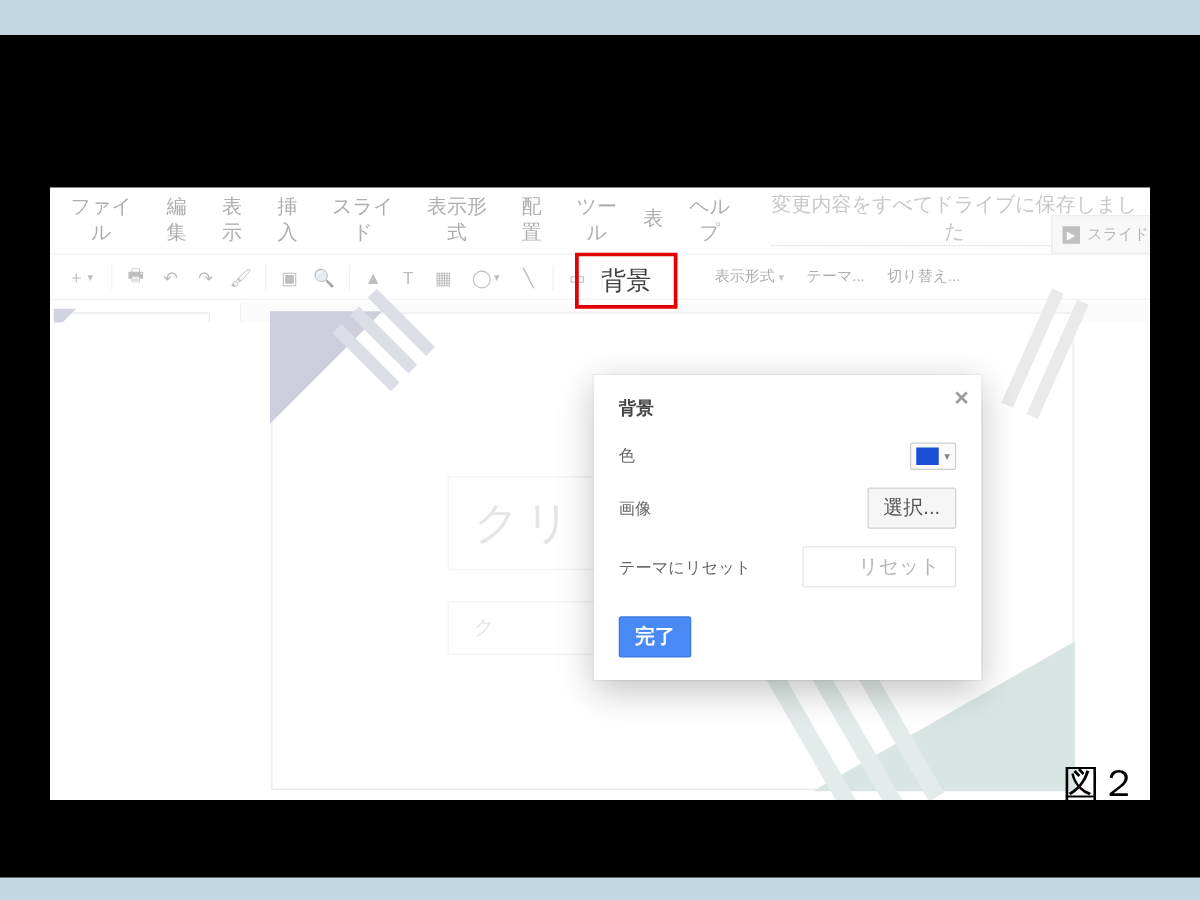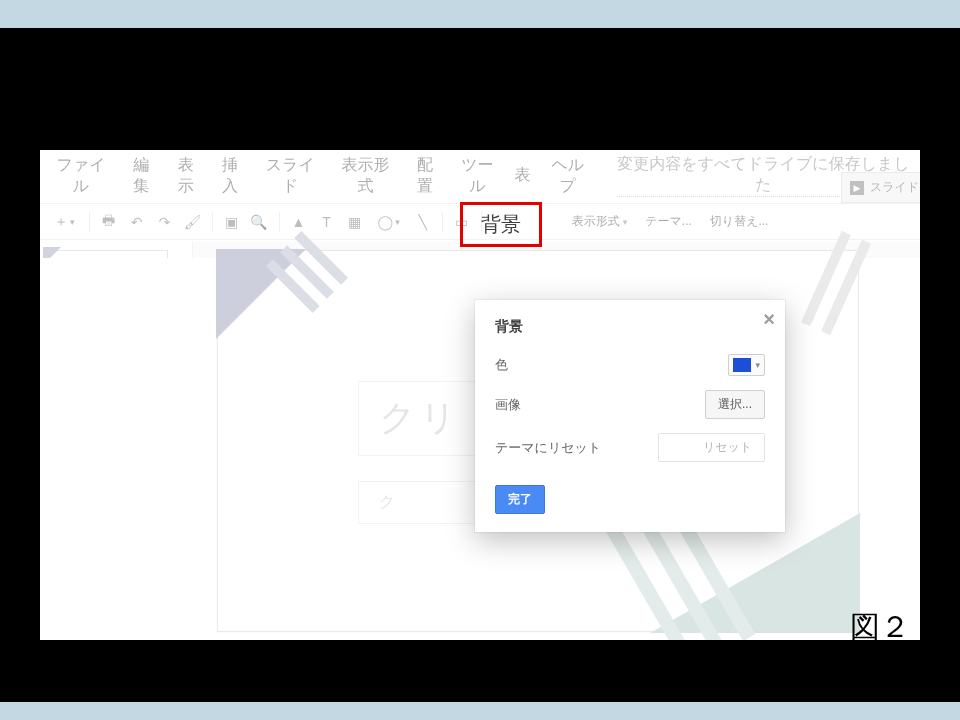--- a/index.html
+++ b/index.html
@@ -225,21 +225,21 @@
     padding: 3px 4px; gap: 4px;
     background: #fafafa;
   }
   .color-picker .swatch {
     width: 18px; height: 14px; background: #1a4fd6;
   }
   .color-picker .caret { font-size: 9px; color: #888; }
   .btn {
     display: inline-block;
     border: 1px solid #cfcfcf; background: #f6f6f6;
-    padding: 5px 12px; font-size: 12px; color: #555;
+    padding: 5px 12px; font-size: 16px; color: #555;
     border-radius: 2px;
   }
   .btn.ghost { color: #b5b5b5; border-color: #e3e3e3; background: #fff; padding-left: 44px; }
   .btn.primary {
     background: #4a8af4; border-color: #3a78df; color: #fff;
     font-weight: 600;
   }
   .dlg-actions { display: flex; gap: 12px; margin-top: 23px; }
 
   .figure-label {

